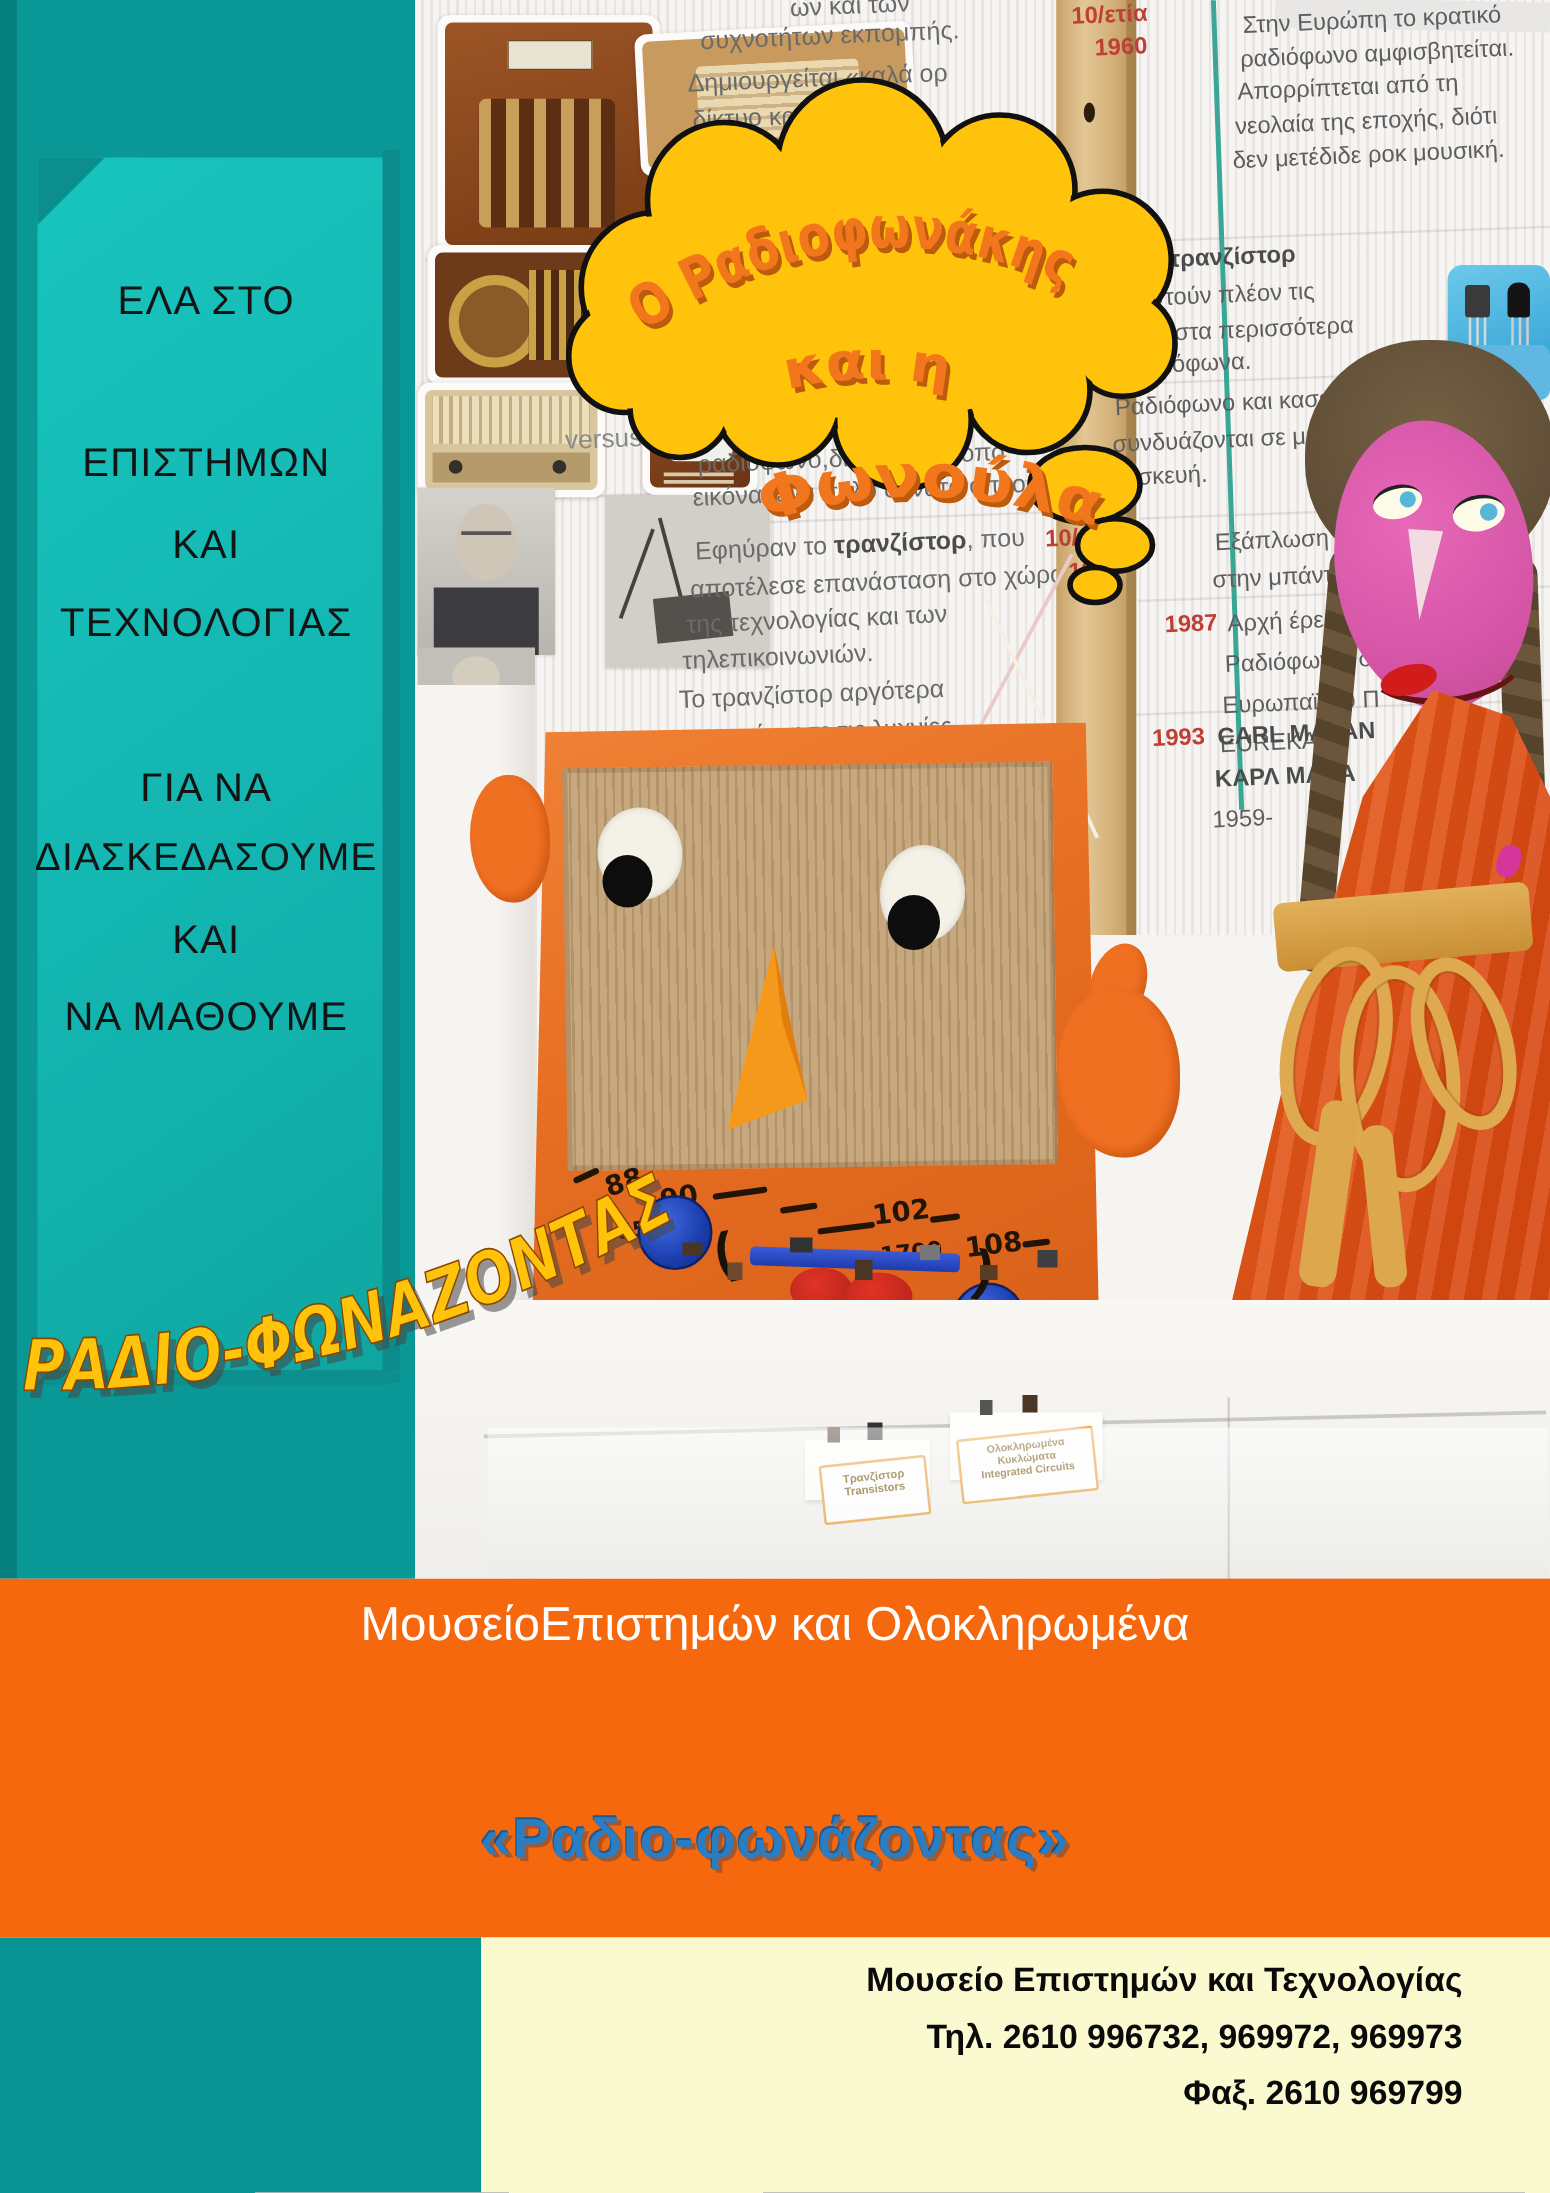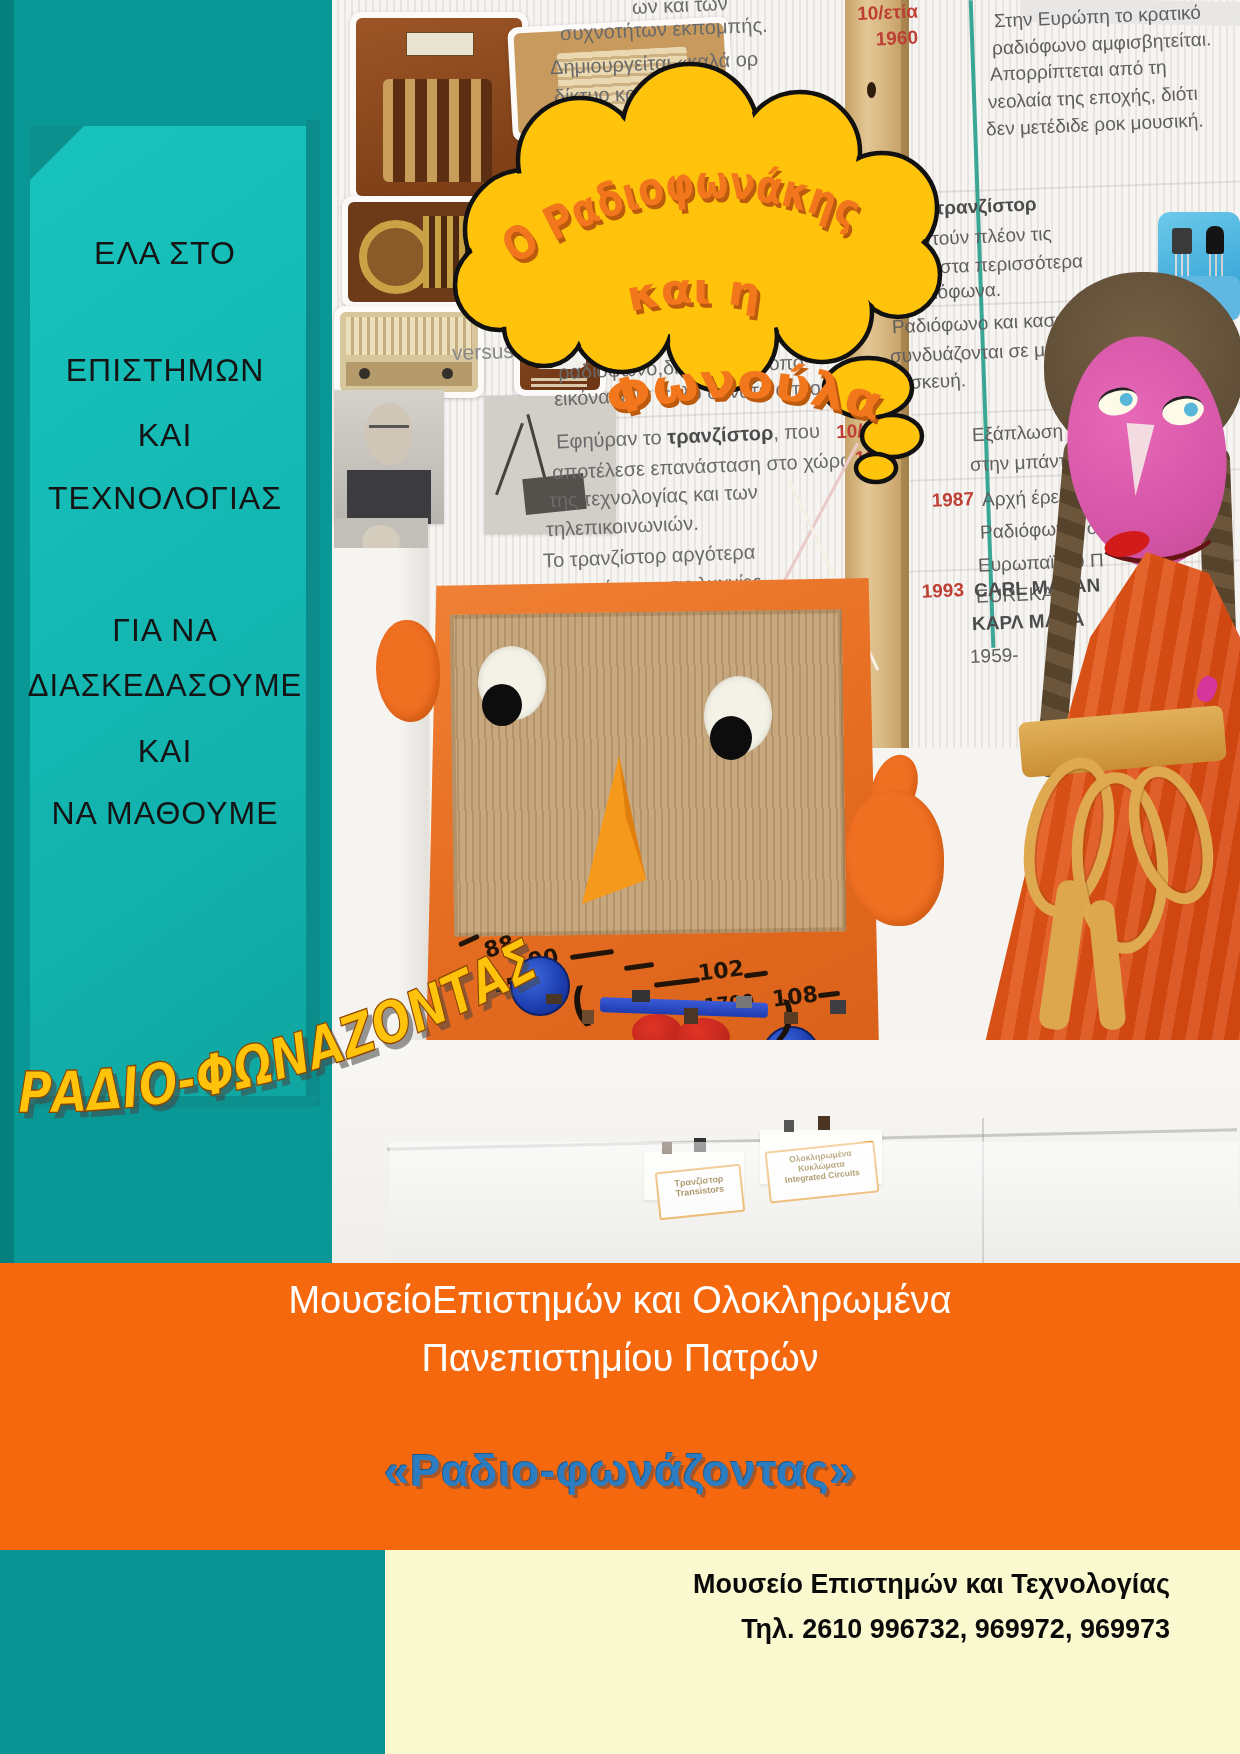--- a/index.html
+++ b/index.html
@@ -66,21 +66,21 @@
 </head>
 <body>
 
 <div id="page">
 
   <div id="sidebar" class="abs">
     <div id="side-panel" class="abs"></div>
     <div id="side-fold" class="abs"></div>
     <div id="side-edge-r" class="abs"></div>
     <div id="side-edge-b" class="abs"></div>
-    <div class="side-line" style="top:235px">ΕΛΑ ΣΤΟ</div>
+    <div class="side-line" style="top:222px">ΕΛΑ ΣΤΟ</div>
     <div class="side-line" style="top:352px">ΕΠΙΣΤΗΜΩΝ</div>
     <div class="side-line" style="top:417px">ΚΑΙ</div>
     <div class="side-line" style="top:480px">ΤΕΧΝΟΛΟΓΙΑΣ</div>
     <div class="side-line" style="top:668px;font-size:31px">ΔΙΑΣΚΕΔΑΣΟΥΜΕ</div>
     <div class="side-line" style="top:612px">ΓΙΑ ΝΑ</div>
     <div class="side-line" style="top:733px">ΚΑΙ</div>
     <div class="side-line" style="top:795px">ΝΑ ΜΑΘΟΥΜΕ</div>
   </div>
 
   <div id="photo" class="abs">
@@ -386,24 +386,24 @@
         <textPath href="#wpath" lengthAdjust="spacingAndGlyphs" textLength="548">ΡΑΔΙΟ-ΦΩΝΑΖΟΝΤΑΣ</textPath>
       </text>
       <text fill="#FFC30B" stroke="#8a4500" stroke-width="1.3">
         <textPath href="#wpath" lengthAdjust="spacingAndGlyphs" textLength="548">ΡΑΔΙΟ-ΦΩΝΑΖΟΝΤΑΣ</textPath>
       </text>
     </g>
   </svg>
 
   <div id="banner" class="abs">
     <div class="banner-line" style="top:16px;color:#ffffff;font-size:38px">ΜουσείοΕπιστημών και Ολοκληρωμένα</div>
-    <div class="banner-line" style="top:74px;color:#ffffff;font-size:38px">Πανεπιστημίου Πατρών</div>
     <div class="banner-line" style="top:182px;color:#2B7CC0;font-size:45px;font-weight:bold;letter-spacing:1px;text-shadow:3px 3px 0 rgba(25,55,90,.35), -1px -1px 0 #1d5a8e">«Ραδιο-φωνάζοντας»</div>
   </div>
 
   <div id="footer-teal" class="abs"></div>
   <div id="footer-cream" class="abs"></div>
   <div id="footer-text">
     <div>Μουσείο Επιστημών και Τεχνολογίας</div>
     <div>Τηλ. 2610 996732, 969972, 969973</div>
+    <div>Φαξ. 2610 969799</div>
   </div>
 
 </div>
 
 </body></html>

